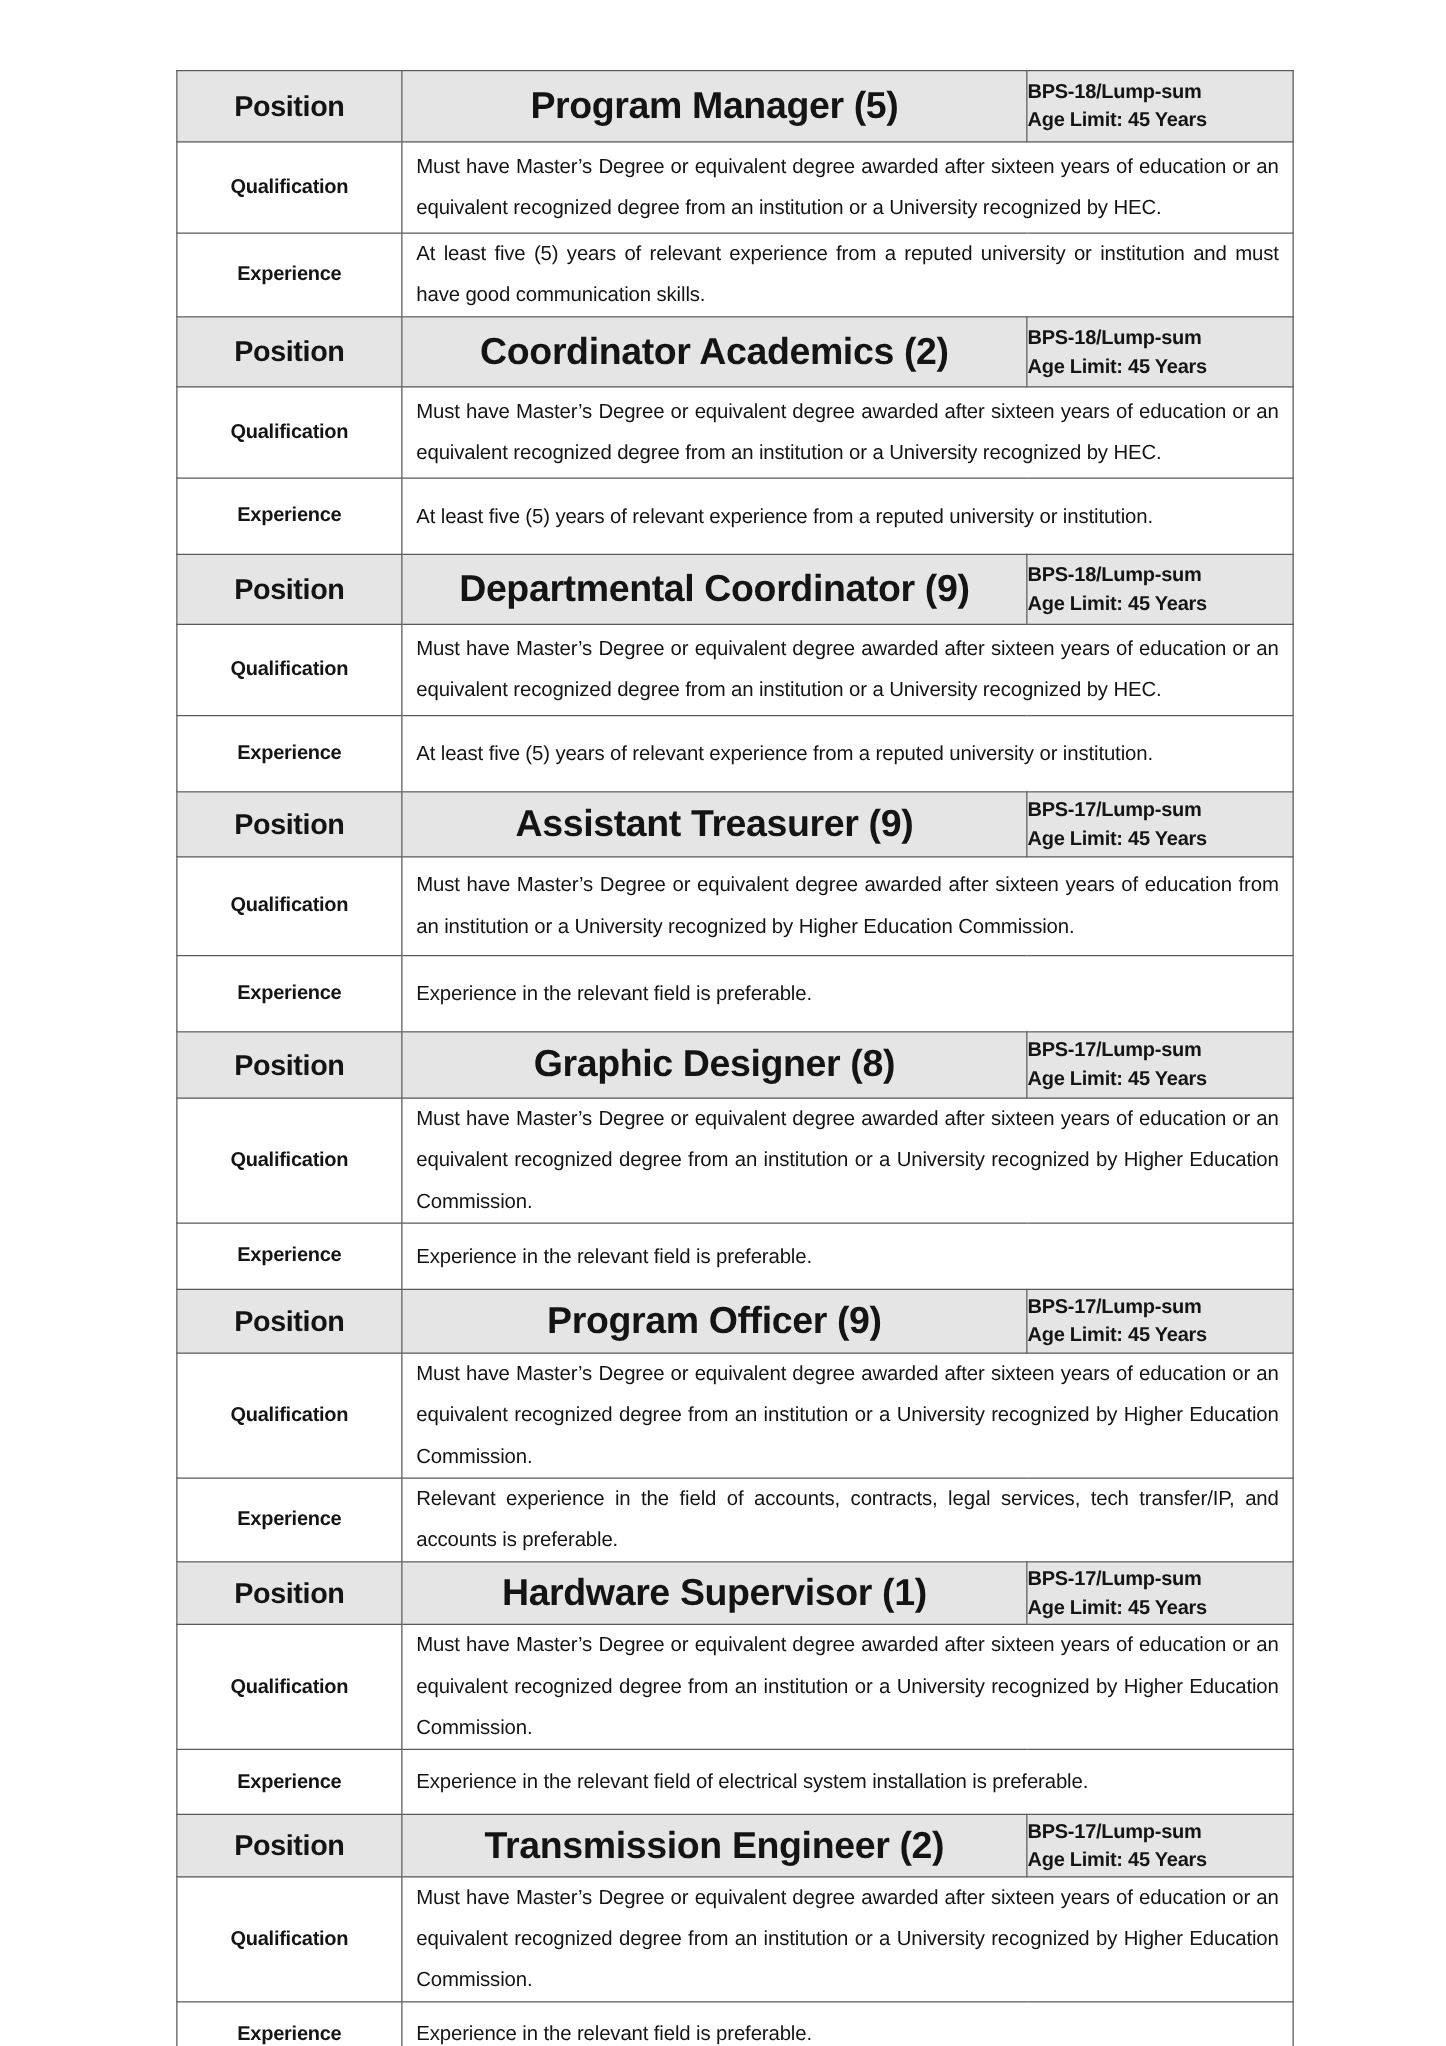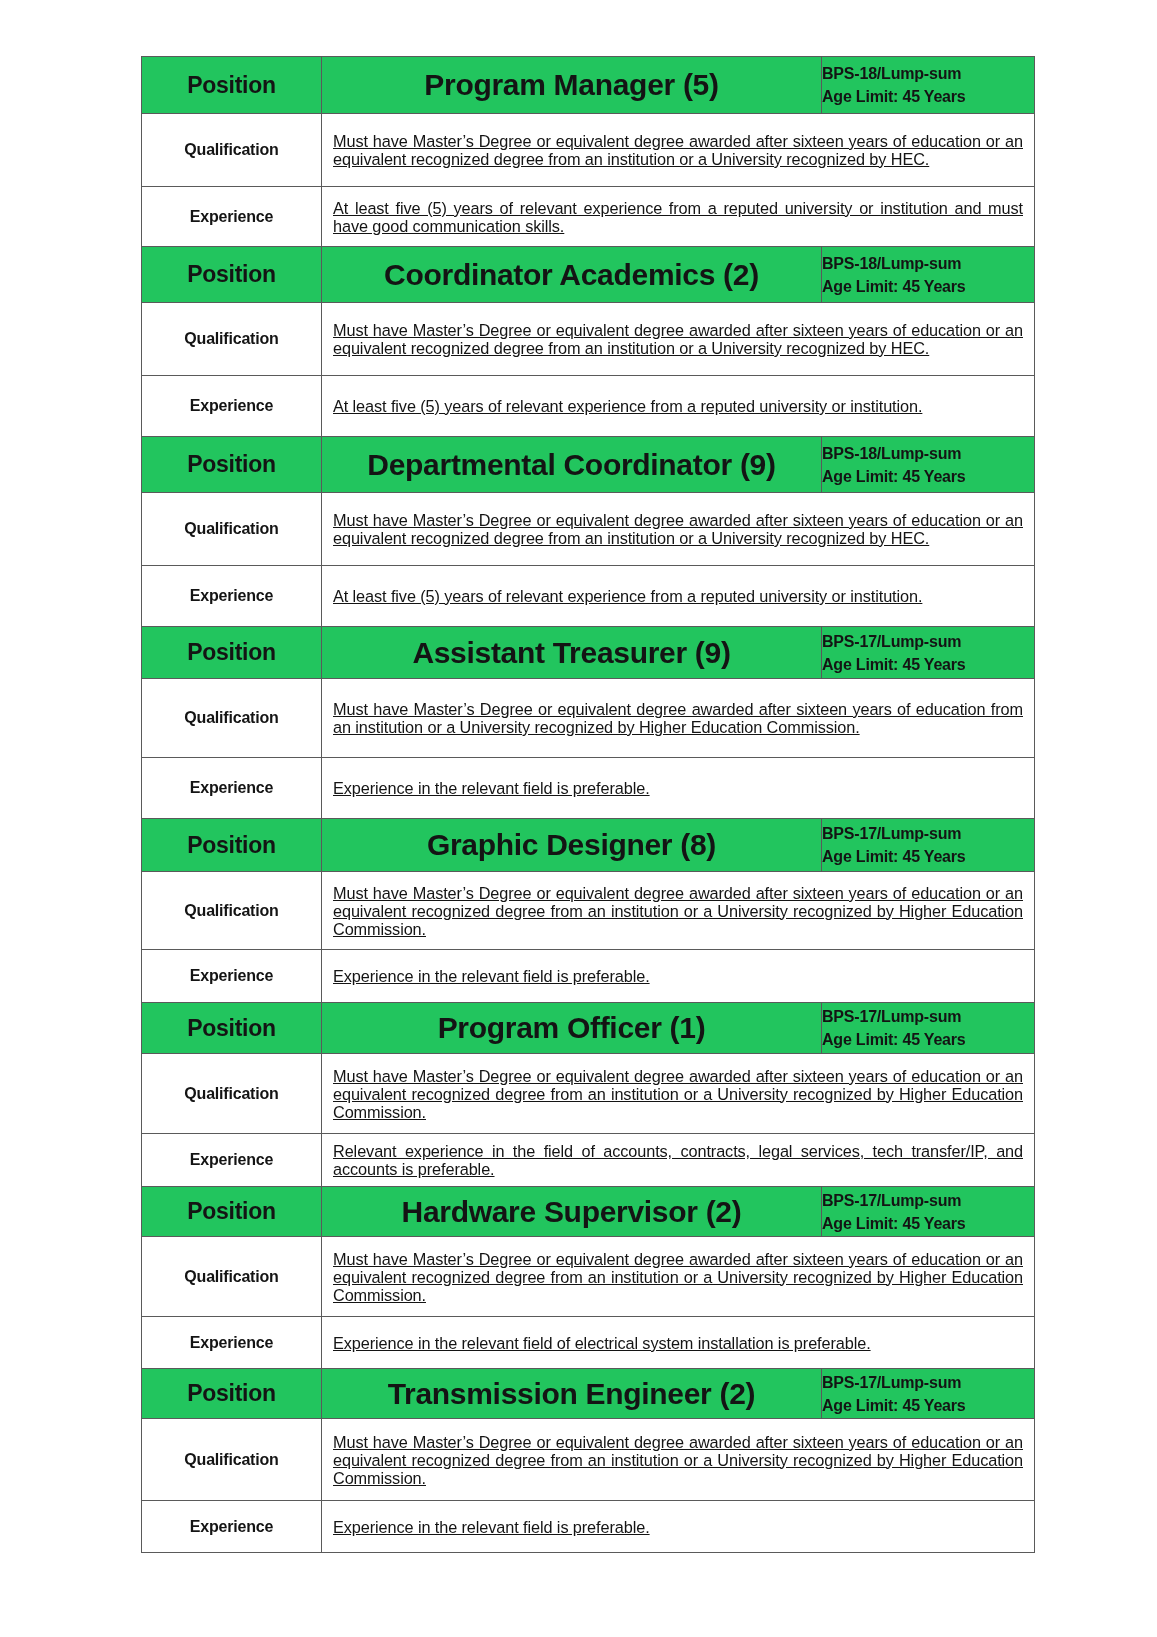--- a/index.html
+++ b/index.html
@@ -4,28 +4,28 @@
 <style>
   html, body { margin: 0; padding: 0; background: #ffffff; }
   body { width: 1157px; height: 1637px; position: relative; overflow: hidden;
          font-family: "Liberation Sans", "DejaVu Sans", sans-serif; color: #141414; }
   .page-table { position: absolute; left: 141px; top: 56px; width: 893px;
                 border-collapse: collapse; table-layout: fixed; }
   .page-table td { border: 1.5px solid #5a5a5a; padding: 0; vertical-align: middle; }
   .col-label { width: 180px; }
   .col-title { width: 500px; }
   .col-grade { width: 213px; }
-  tr.pos-row td { background: #22c55e; }
+  tr.pos-row td { background: #e5e5e5; }
   .label-pos { text-align: center; font-weight: bold; font-size: 23px; letter-spacing: -0.3px; }
   .label-sm { text-align: center; font-weight: bold; font-size: 16px; letter-spacing: -0.2px; margin-top: 24px; }
   .title { text-align: center; font-weight: bold; font-size: 30px; letter-spacing: -0.3px; }
   .grade { text-align: left; font-weight: bold; font-size: 16px; line-height: 23px; letter-spacing: -0.2px; }
   .grade span { display: block; }
-  .body-text { font-size: 16.3px; line-height: 18px; padding: 0 11px 0 11px !important;
-               text-align: justify; letter-spacing: -0.1px; text-decoration: underline; }
+  .body-text { font-size: 16.3px; line-height: 33px; padding: 0 11px 0 11px !important;
+               text-align: justify; letter-spacing: -0.1px; }
 </style>
 </head>
 <body>
 
 <table class="page-table">
   <colgroup>
     <col class="col-label">
       <col class="col-title">
       <col class="col-grade">
   </colgroup>
@@ -111,38 +111,38 @@
       <td class="label-sm">Qualification</td>
       <td class="body-text" colspan="2">Must have Master’s Degree or equivalent degree awarded after sixteen years of education or an equivalent recognized degree from an institution or a University recognized by Higher Education Commission.</td>
     </tr>
     <tr style="height:53px">
       <td class="label-sm">Experience</td>
       <td class="body-text" colspan="2">Experience in the relevant field is preferable.</td>
     </tr>
 
     <tr class="pos-row" style="height:51px">
       <td class="label-pos">Position</td>
-      <td class="title">Program Officer (1)</td>
+      <td class="title">Program Officer (9)</td>
       <td class="grade">
           <span>BPS-17/Lump-sum</span>
           <span>Age Limit: 45 Years</span>
         </td>
     </tr>
     <tr style="height:80px">
       <td class="label-sm">Qualification</td>
       <td class="body-text" colspan="2">Must have Master’s Degree or equivalent degree awarded after sixteen years of education or an equivalent recognized degree from an institution or a University recognized by Higher Education Commission.</td>
     </tr>
     <tr style="height:53px">
       <td class="label-sm">Experience</td>
       <td class="body-text" colspan="2">Relevant experience in the field of accounts, contracts, legal services, tech transfer/IP, and accounts is preferable.</td>
     </tr>
 
     <tr class="pos-row" style="height:50px">
       <td class="label-pos">Position</td>
-      <td class="title">Hardware Supervisor (2)</td>
+      <td class="title">Hardware Supervisor (1)</td>
       <td class="grade">
           <span>BPS-17/Lump-sum</span>
           <span>Age Limit: 45 Years</span>
         </td>
     </tr>
     <tr style="height:80px">
       <td class="label-sm">Qualification</td>
       <td class="body-text" colspan="2">Must have Master’s Degree or equivalent degree awarded after sixteen years of education or an equivalent recognized degree from an institution or a University recognized by Higher Education Commission.</td>
     </tr>
     <tr style="height:52px">

